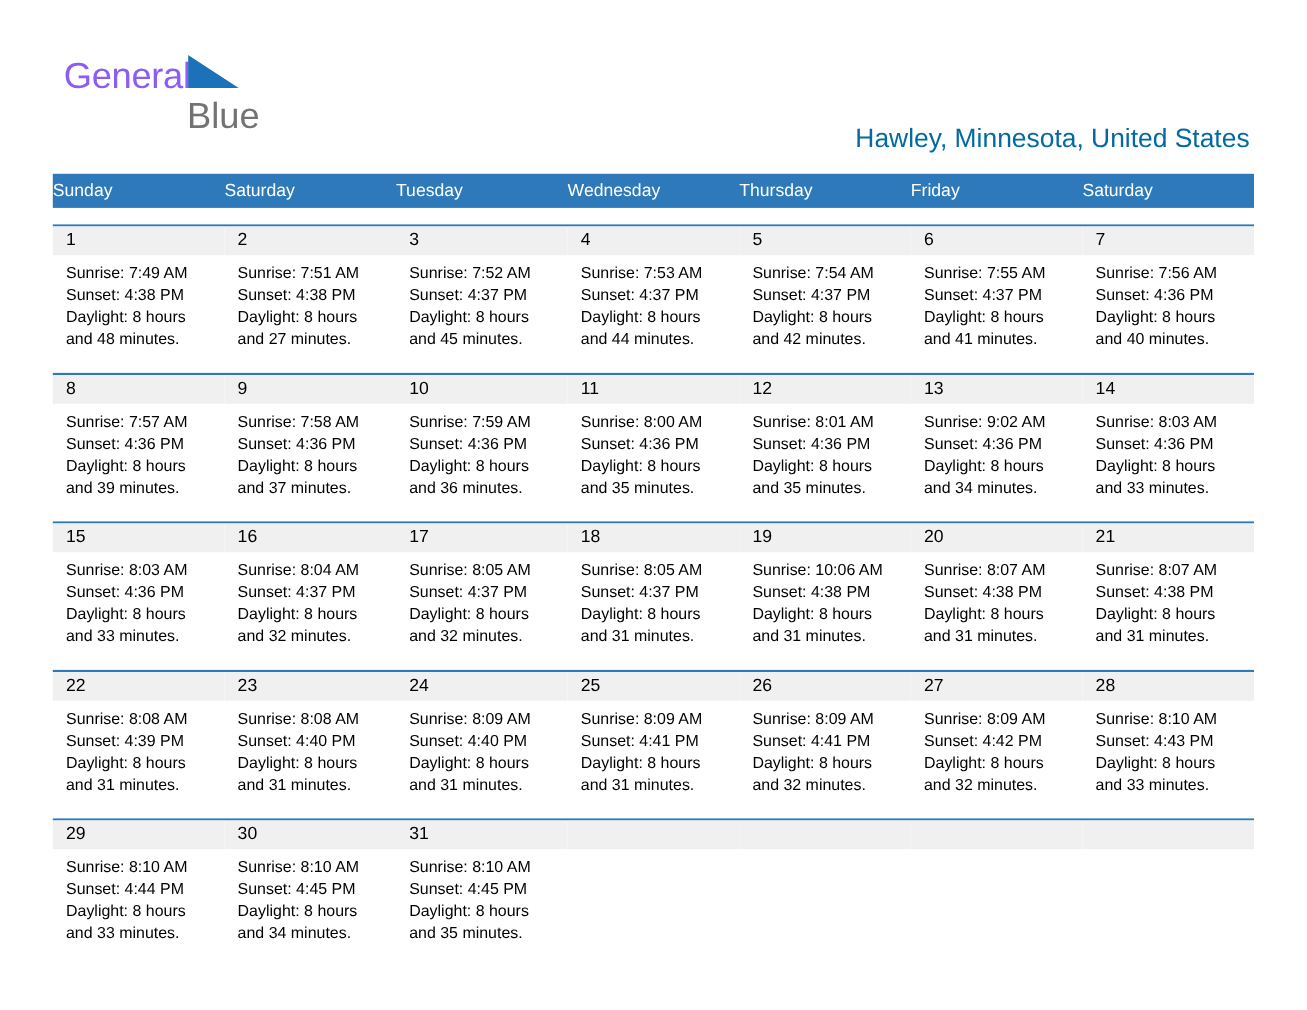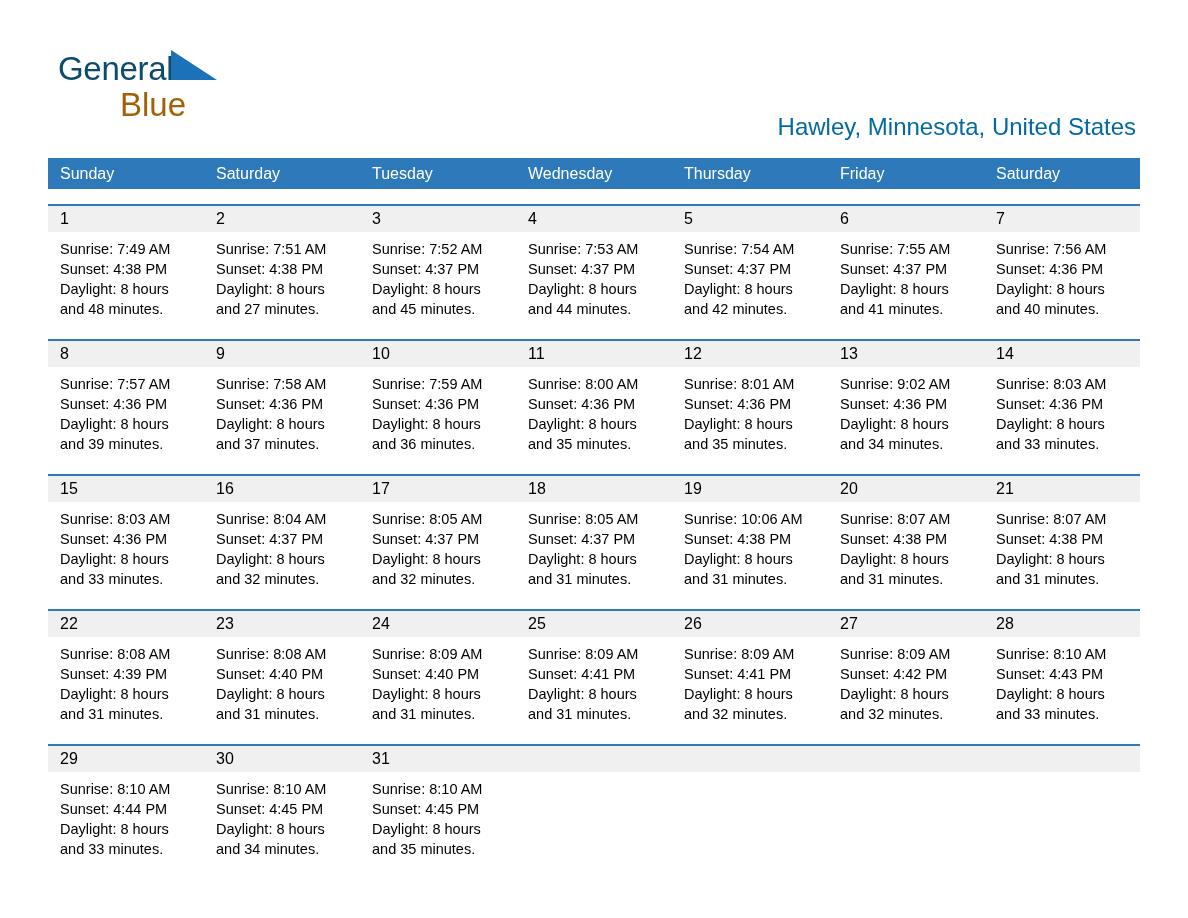--- a/index.html
+++ b/index.html
@@ -32,38 +32,38 @@
     left: 58px;
     top: 52px;
     width: 260px;
     height: 70px;
   }
   .logo-row1 {
     display: block;
     font-size: 33px;
     line-height: 34px;
     letter-spacing: -0.3px;
-    color: #0c4a6e;
+    color: #8b5cf6;
     font-family: "Liberation Sans", sans-serif;
     position: relative;
     white-space: nowrap;
   }
   .logo-tri {
     display: inline-block;
     vertical-align: middle;
     margin-left: -2px;
     position: relative;
     top: -3px;
   }
   .logo-row2 {
     display: block;
     font-size: 33px;
     line-height: 32px;
-    color: #a16207;
-    margin-left: 62px;
+    color: #737373;
+    margin-left: 112px;
     margin-top: 0px;
     white-space: nowrap;
   }
   .title {
     position: absolute;
     right: 52px;
     top: 50px;
     font-size: 42px;
     line-height: 48px;
     color: #000000;
@@ -93,21 +93,20 @@
     display: flex;
     width: 100%;
     background: #2d79b9;
     height: 31px;
   }
   .weekday {
     flex: 1 1 0;
     color: #ffffff;
     font-size: 16px;
     line-height: 31px;
-    padding-left: 12px;
     box-sizing: border-box;
     white-space: nowrap;
     overflow: hidden;
   }
   .week {
     display: flex;
     width: 100%;
     border-top: 2px solid #2d79b9;
     margin-top: 15px;
   }

